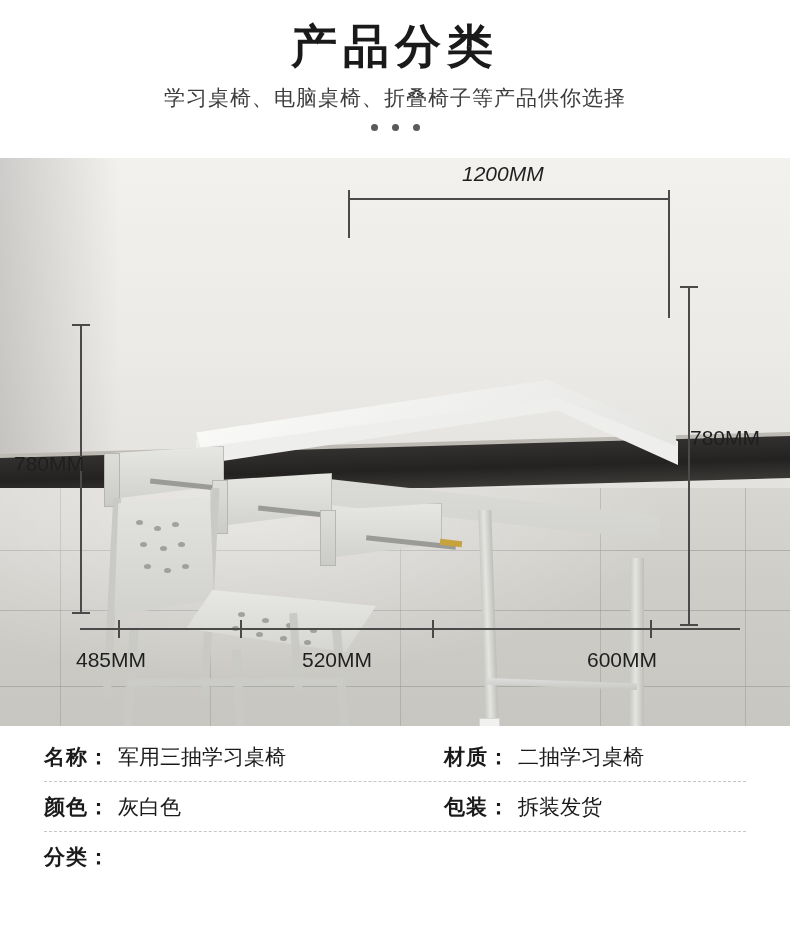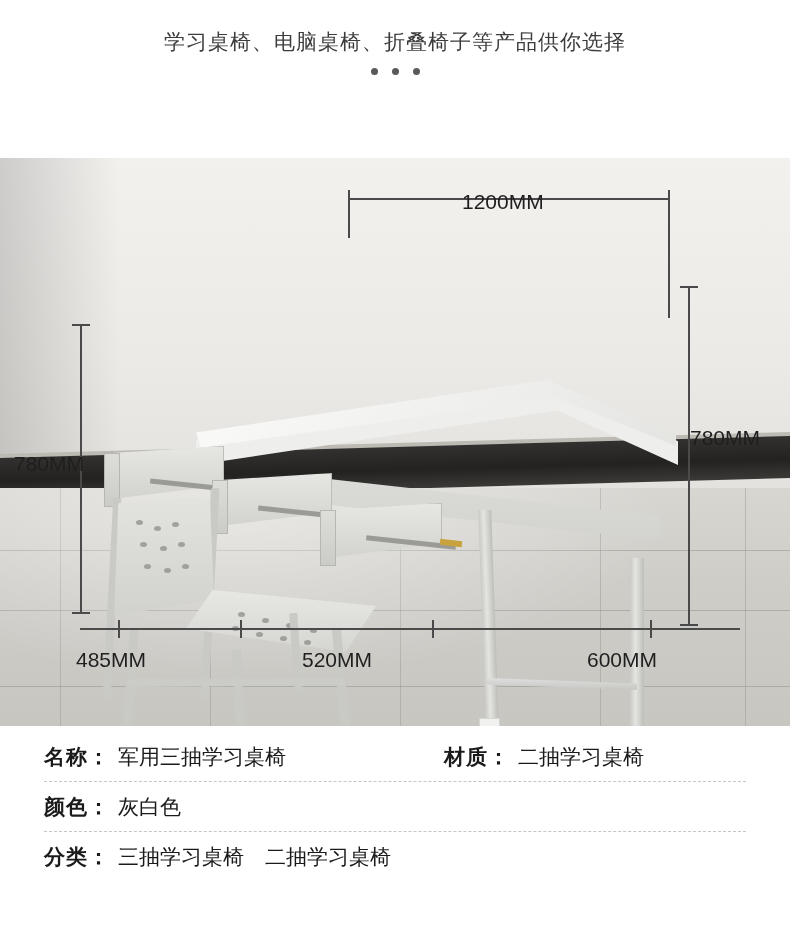--- a/index.html
+++ b/index.html
@@ -279,20 +279,21 @@
     font-size: 21px;
     color: #1a1a1a;
     margin-left: 8px;
     white-space: nowrap;
   }
 </style>
 </head>
 <body>
 
 <div class="header">
+  <div class="header-title">产品分类</div>
   <div class="header-sub">学习桌椅、电脑桌椅、折叠椅子等产品供你选择</div>
   <div class="dots">
     <span class="dot"></span>
     <span class="dot"></span>
     <span class="dot"></span>
   </div>
 </div>
 
 <div class="photo">
 
@@ -361,21 +362,21 @@
   <div class="chair-bar cl2"></div>
   <div class="chair-bar cl3"></div>
   <div class="chair-bar cl4"></div>
   <div class="chair-rail"></div>
 
   <div class="dim-line" style="left:348px; top:40px; width:322px; height:2px;"></div>
   <div class="tick" style="left:348px; top:32px; width:2px; height:18px;"></div>
   <div class="tick" style="left:668px; top:32px; width:2px; height:18px;"></div>
   <div class="tick" style="left:348px; top:40px; width:2px; height:40px;"></div>
   <div class="tick" style="left:668px; top:40px; width:2px; height:120px;"></div>
-  <div class="dim-label" style="left:462px; top:32px;">1200MM</div>
+  <div class="dim-label" style="left:462px; top:4px;font-style:italic;">1200MM</div>
 
   <div class="dim-line" style="left:688px; top:128px; width:2px; height:340px;"></div>
   <div class="tick" style="left:680px; top:128px; width:18px; height:2px;"></div>
   <div class="tick" style="left:680px; top:466px; width:18px; height:2px;"></div>
   <div class="dim-label" style="left:690px; top:268px;">780MM</div>
 
   <div class="dim-line" style="left:80px; top:166px; width:2px; height:290px;"></div>
   <div class="tick" style="left:72px; top:166px; width:18px; height:2px;"></div>
   <div class="tick" style="left:72px; top:454px; width:18px; height:2px;"></div>
   <div class="dim-label" style="left:14px; top:294px;">780MM</div>
@@ -402,23 +403,26 @@
       <span class="spec-key">材质：</span>
       <span class="spec-val">二抽学习桌椅</span>
     </div>
   </div>
 
   <div class="spec-row">
     <div class="spec-cell left">
       <span class="spec-key">颜色：</span>
       <span class="spec-val">灰白色</span>
     </div>
+    <div class="spec-cell">
+      <span class="spec-key">包装：</span>
+      <span class="spec-val">拆装发货</span>
+    </div>
   </div>
 
   <div class="spec-row">
     <div class="spec-cell">
       <span class="spec-key">分类：</span>
-      <span class="spec-val">三抽学习桌椅　二抽学习桌椅</span>
     </div>
   </div>
 
 
 </div>
 
 </body></html>

